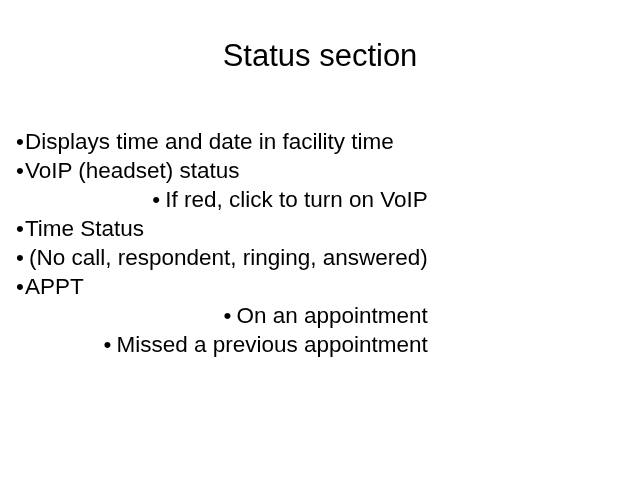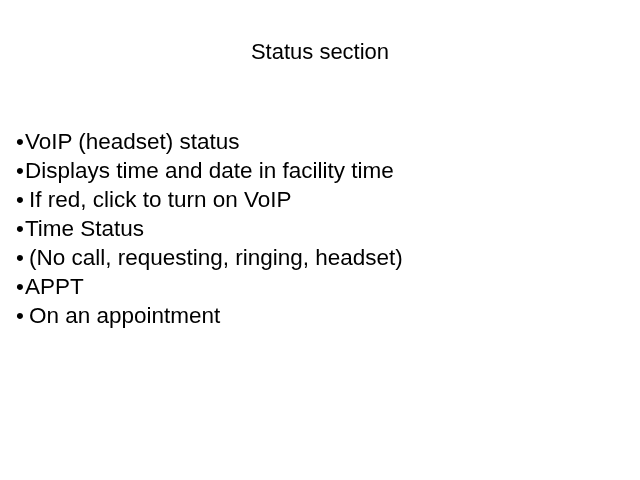--- a/index.html
+++ b/index.html
@@ -15,21 +15,21 @@
     overflow: hidden;
     font-family: "Liberation Sans", sans-serif;
     color: #000000;
   }
   .title {
     position: absolute;
     top: 40px;
     left: 0;
     width: 100%;
     text-align: center;
-    font-size: 22px;
+    font-size: 31px;
     line-height: 1.05;
     font-weight: 400;
     color: #000000;
   }
   .bullets {
     position: absolute;
     top: 127px;
     left: 16px;
     margin: 0;
     padding: 0;
@@ -37,31 +37,32 @@
     font-size: 22.5px;
     line-height: 29px;
     white-space: nowrap;
     color: #000000;
   }
   .bullets li {
     margin: 0;
     padding: 0;
   }
   .b1 .dot { margin-right: 1px; }
-  .b2 { padding-left: 17px; }
+  .b2 { padding-left: 17px; text-align: right; }
   .b2 .dot { margin-right: 5px; }
 </style>
 </head>
 <body>
 
 <div class="slide">
   <div class="title">Status section</div>
 
   <ul class="bullets">
+    <li class="b1"><span class="dot">•</span><span class="txt">Displays time and date in facility time</span></li>
     <li class="b1"><span class="dot">•</span><span class="txt">VoIP (headset) status</span></li>
-    <li class="b1"><span class="dot">•</span><span class="txt">Displays time and date in facility time</span></li>
     <li class="b2"><span class="dot">•</span><span class="txt">If red, click to turn on VoIP</span></li>
     <li class="b1"><span class="dot">•</span><span class="txt">Time Status</span></li>
-    <li class="b2"><span class="dot">•</span><span class="txt">(No call, requesting, ringing, headset)</span></li>
+    <li class="b2"><span class="dot">•</span><span class="txt">(No call, respondent, ringing, answered)</span></li>
     <li class="b1"><span class="dot">•</span><span class="txt">APPT</span></li>
     <li class="b2"><span class="dot">•</span><span class="txt">On an appointment</span></li>
+    <li class="b2"><span class="dot">•</span><span class="txt">Missed a previous appointment</span></li>
   </ul>
 </div>
 
 </body></html>

